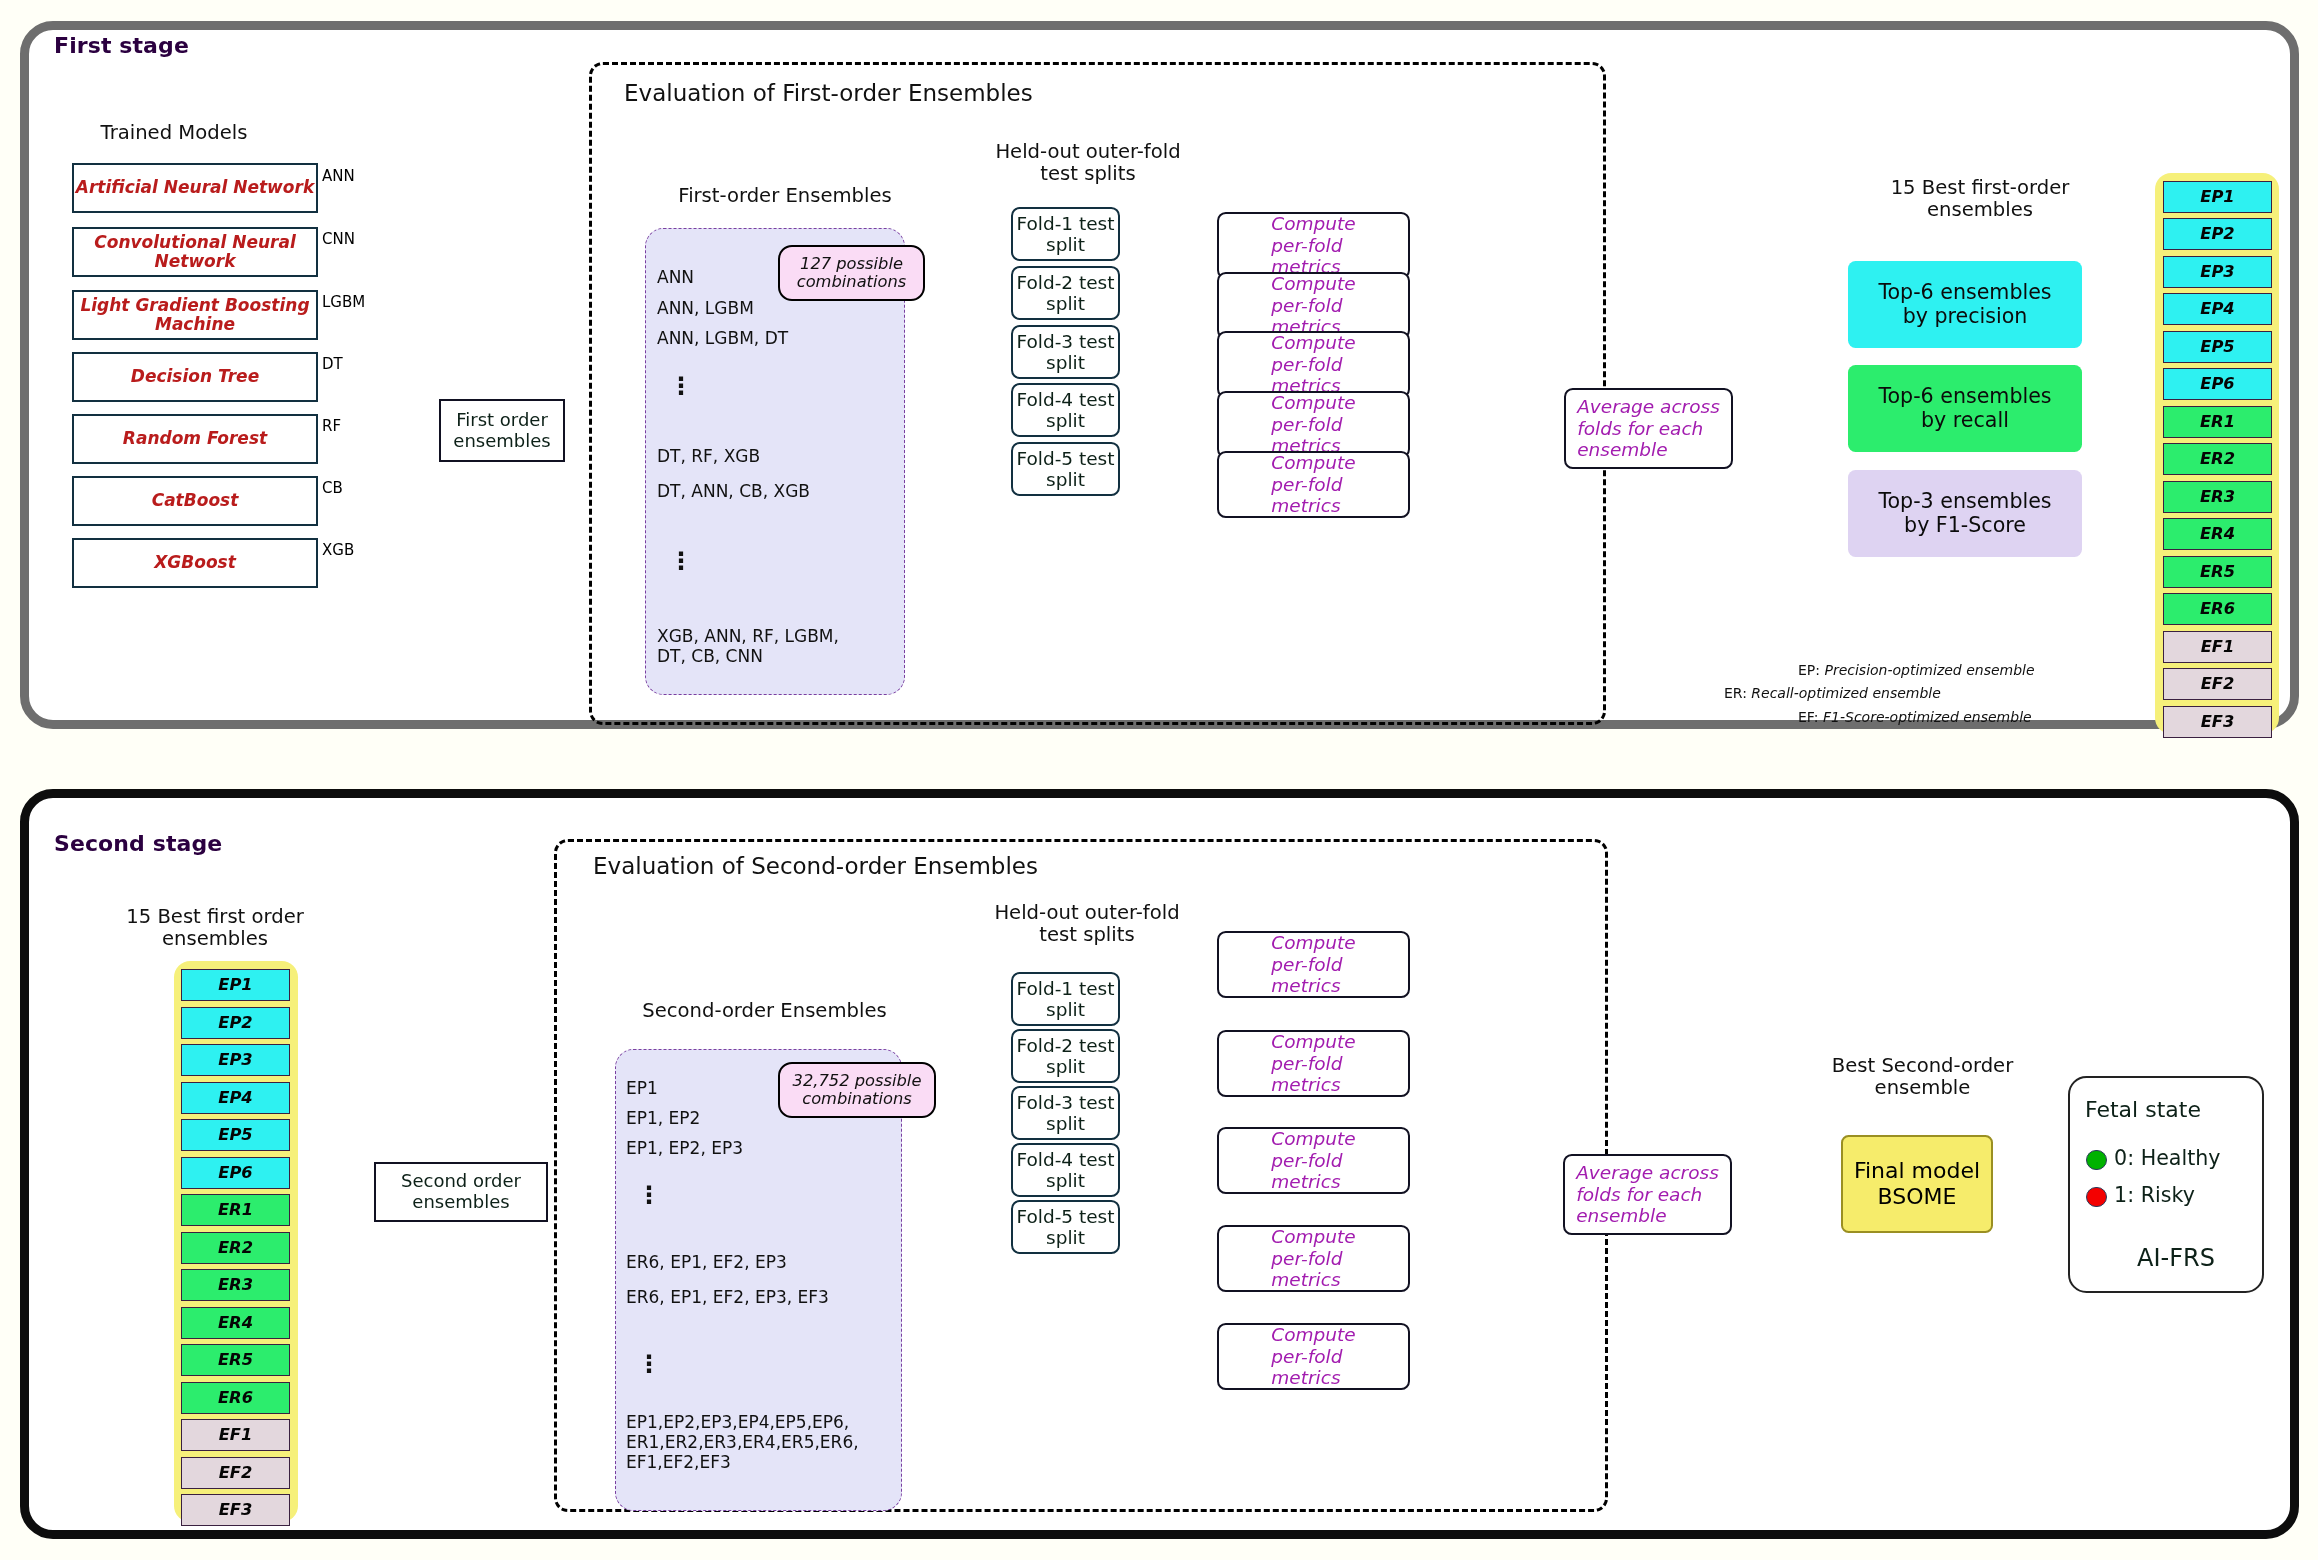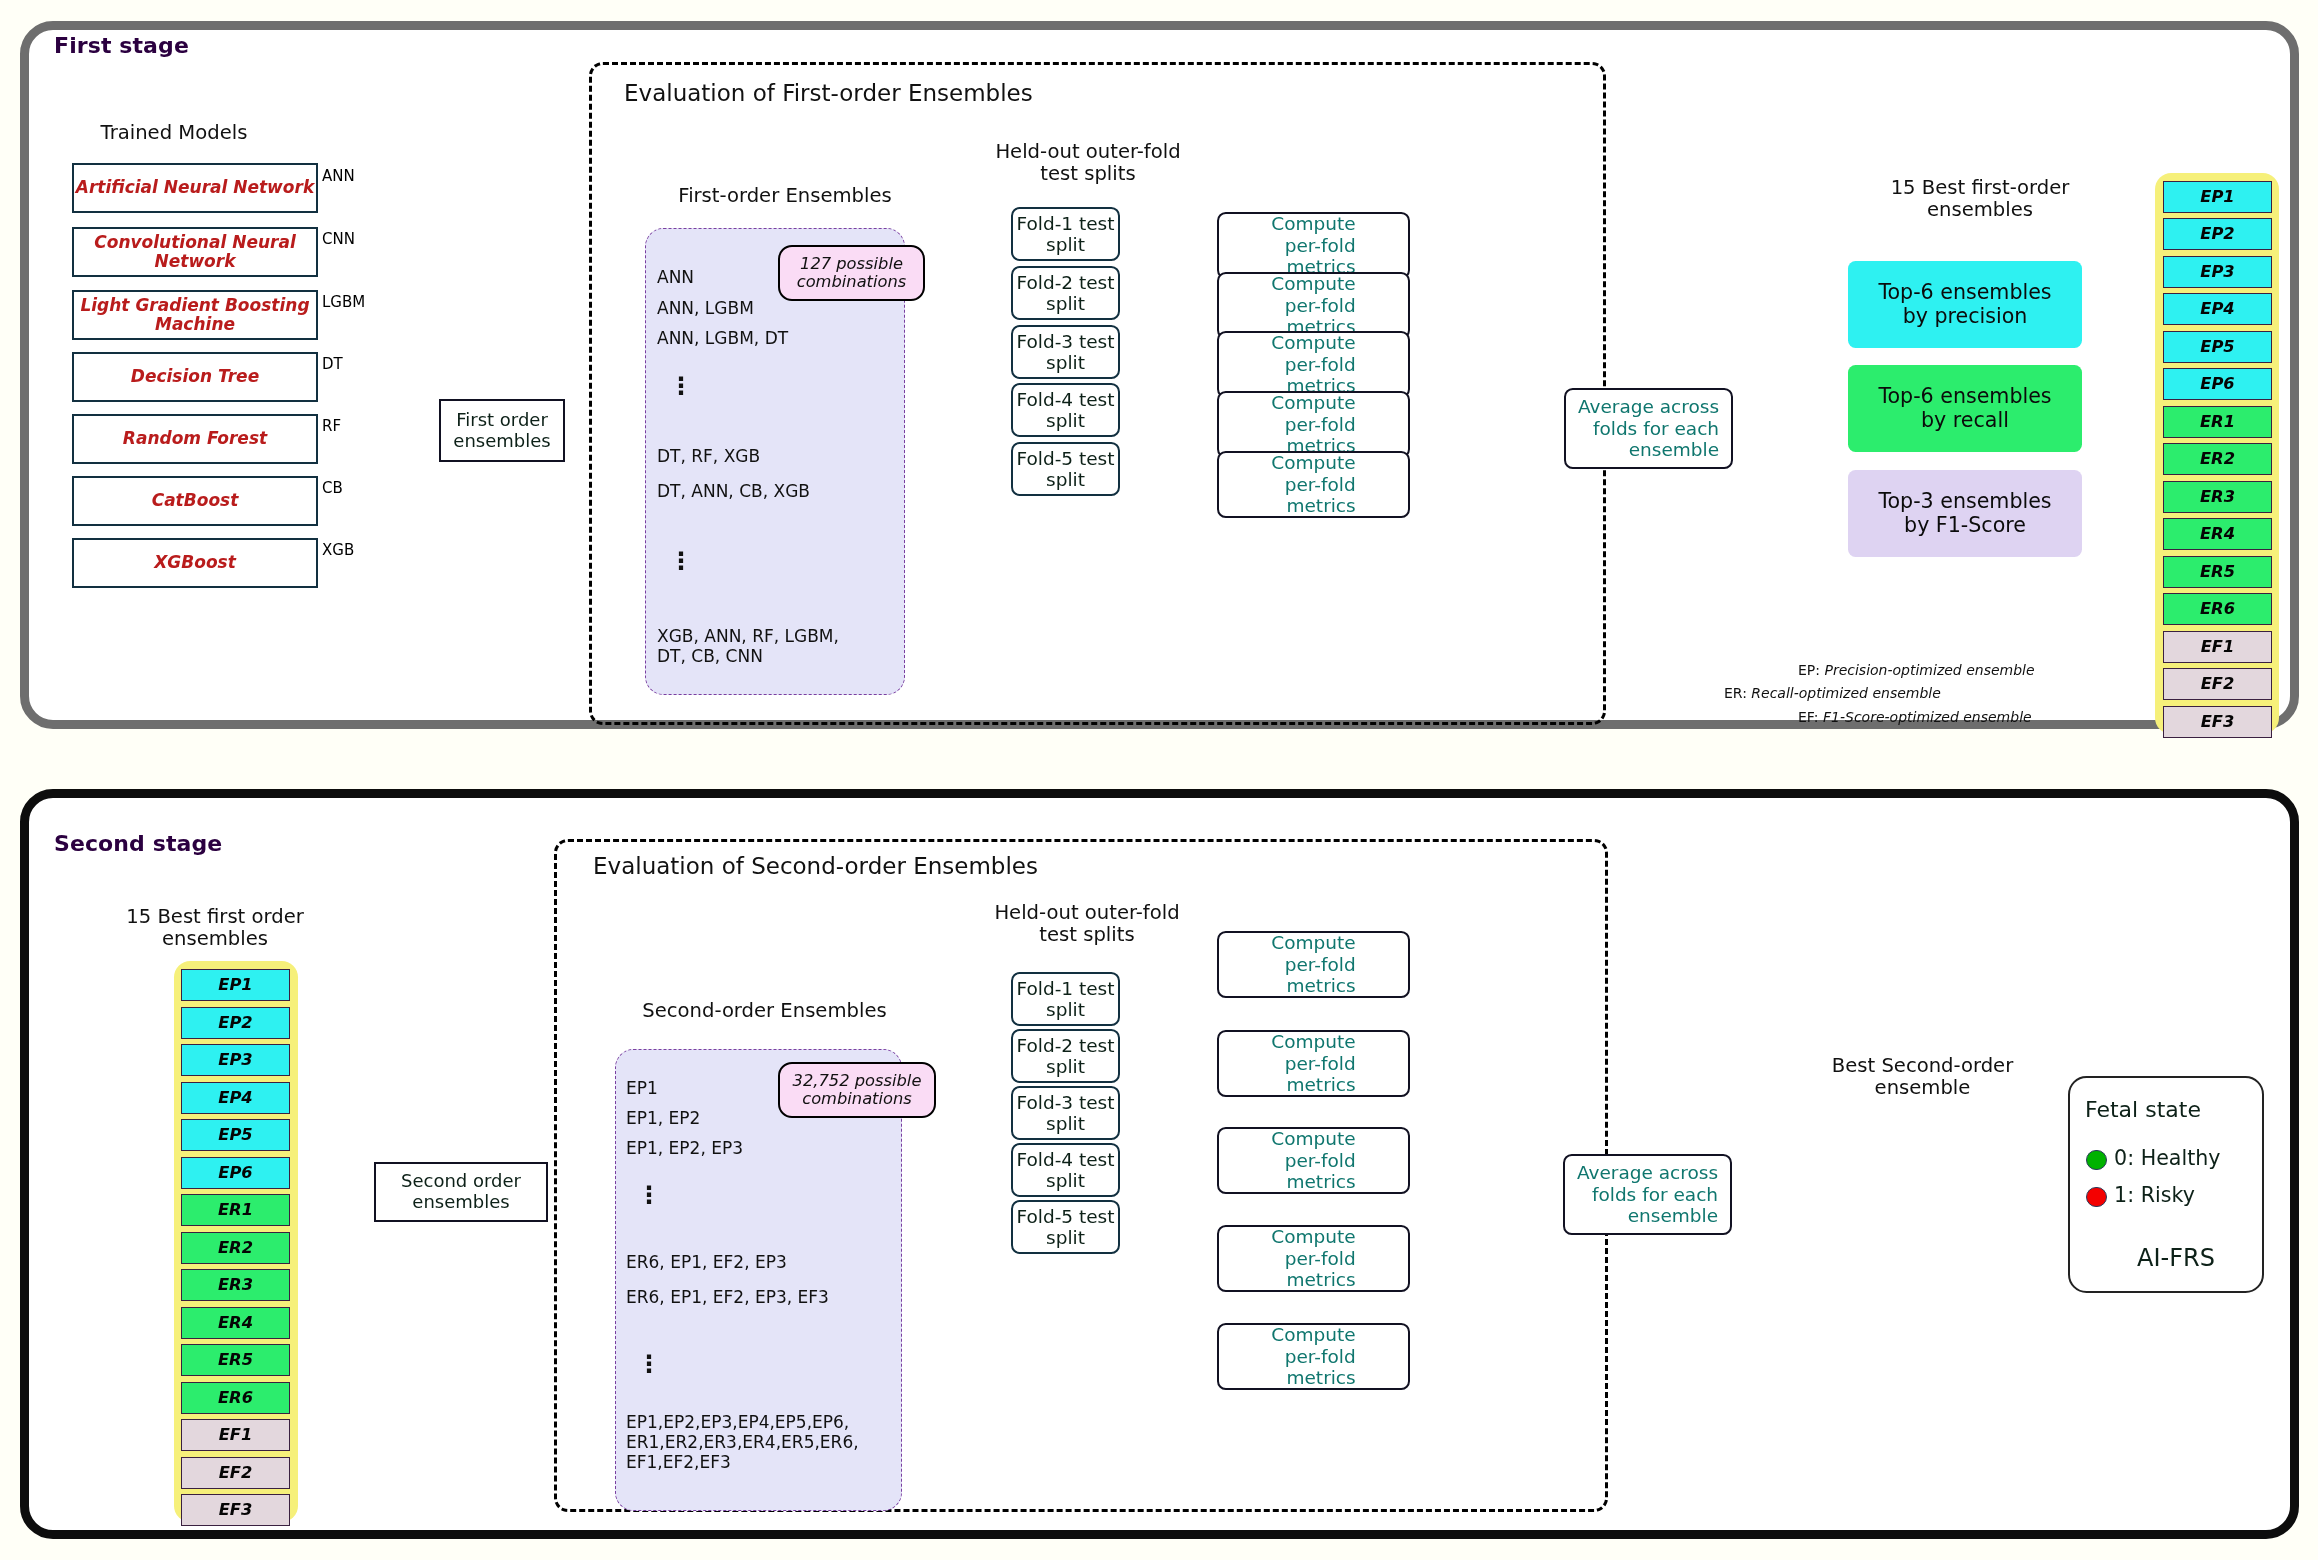--- a/index.html
+++ b/index.html
@@ -26,22 +26,22 @@
 
   .abbr{position:absolute;font-size:15px;color:#000;}
 
   .plainbox{position:absolute;border:2.2px solid #112;background:#fff;box-sizing:border-box;
             display:flex;align-items:center;justify-content:center;text-align:center;
             font-size:18px;line-height:1.14;color:#0d2118;}
   .rbox{position:absolute;border:2.2px solid #123040;background:#fff;border-radius:8.7px;box-sizing:border-box;
         display:flex;align-items:center;justify-content:center;text-align:center;
         font-size:18.5px;line-height:1.15;color:#0d2118;}
   .cbox{position:absolute;border:2.2px solid #112;background:#fff;border-radius:8.7px;box-sizing:border-box;
-        display:flex;align-items:center;justify-content:center;text-align:right;
-        font-size:18.5px;line-height:1.16;color:#0f766e;}
+        display:flex;align-items:center;justify-content:center;text-align:left;
+        font-size:18.5px;line-height:1.16;color:#a21caf;font-style:italic;}
 
   .hdr{position:absolute;font-size:19.6px;text-align:center;line-height:1.13;color:#111;}
 
   .topbox{position:absolute;border-radius:7.6px;box-sizing:border-box;
           display:flex;align-items:center;justify-content:center;text-align:center;
           font-size:20.6px;line-height:1.16;color:#0b0b0b;}
 
   .legend{position:absolute;font-size:14px;color:#111;white-space:nowrap;}
   .legend i{font-style:italic;}
 
@@ -448,20 +448,22 @@
 per-fold
 metrics</div>
 
   <div class="cbox" style="left:1563px;top:1154px;width:169px;height:81px;white-space:pre-line;">Average across
 folds for each
 ensemble</div>
 
   <div class="hdr" style="left:1803px;top:1055px;width:239px;white-space:pre-line;">Best Second-order
 ensemble</div>
 
+  <div class="finalbox" style="left:1841px;top:1135px;width:152px;height:98px;white-space:pre-line;">Final model
+BSOME</div>
 
   <div class="fetalbox" style="left:2068px;top:1076px;width:196px;height:217px;"></div>
   <div class="fetal-title" style="left:2085px;top:1097px;">Fetal state</div>
   <div class="fetal-row" style="left:2086px;top:1146px;">
     <span class="dot g"></span>
     <span>0: Healthy</span>
   </div>
   <div class="fetal-row" style="left:2086px;top:1183px;">
     <span class="dot r"></span>
     <span>1: Risky</span>

